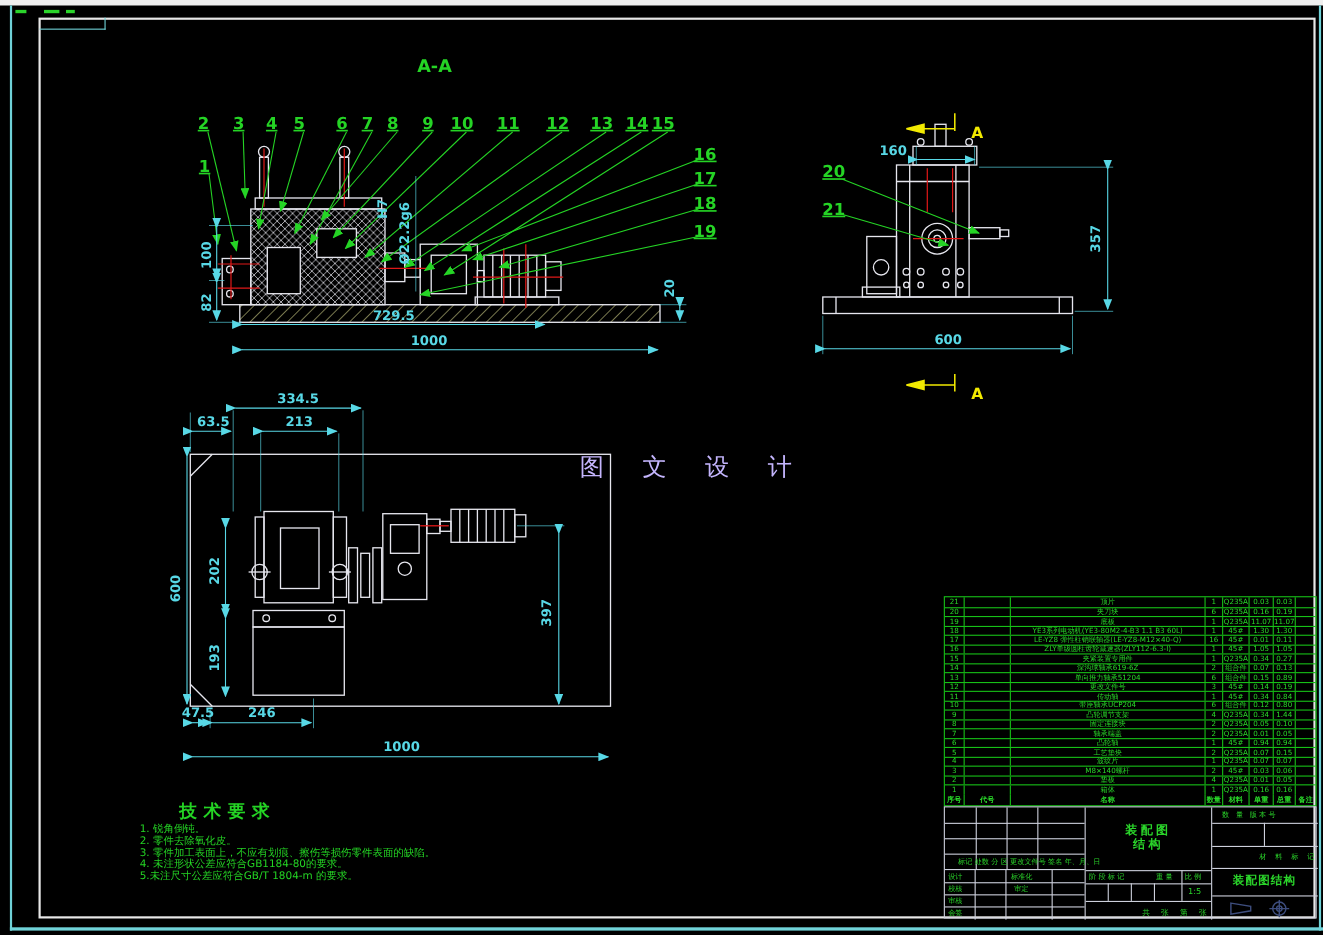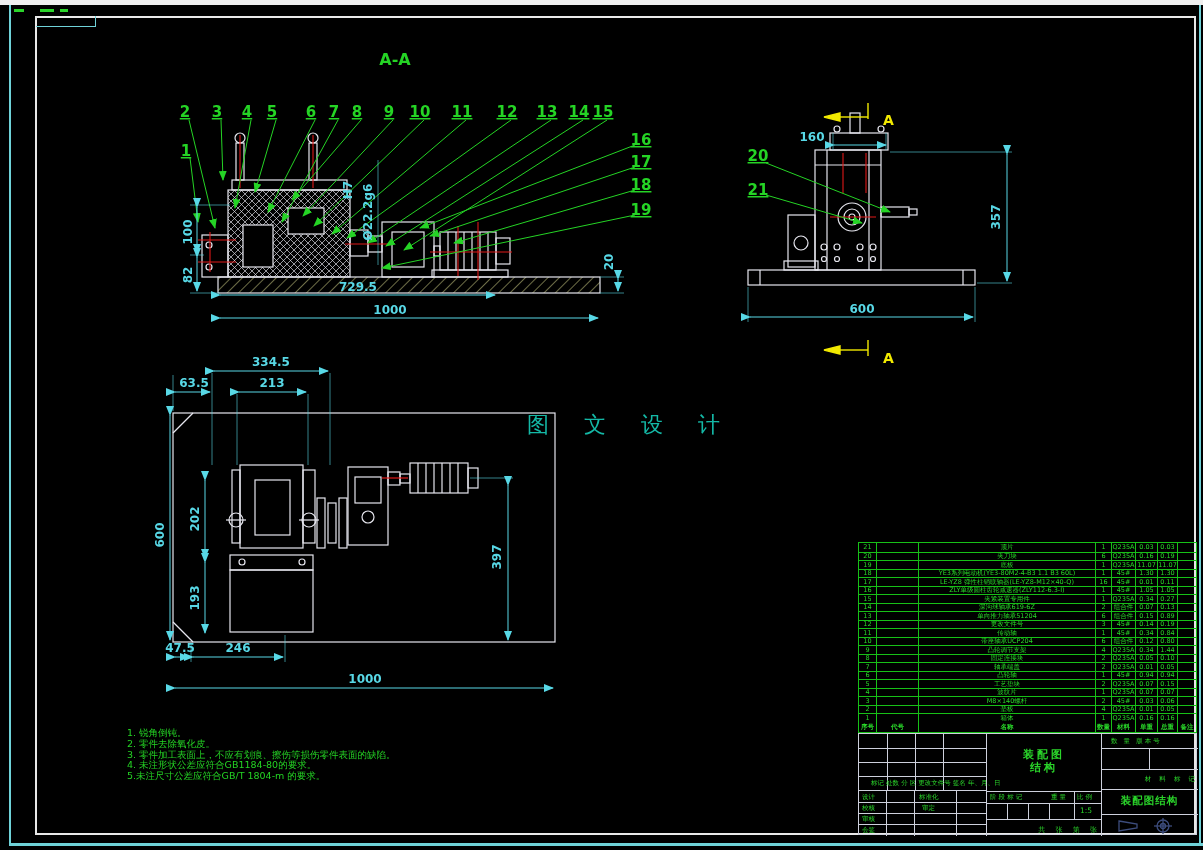--- a/index.html
+++ b/index.html
@@ -13,21 +13,21 @@
   #top-band { left:0; top:0; width:1203px; height:5px; background:#efefef; }
   #cyan-left { left:9px; top:5px; width:2px; height:841px; background:#6fd2d8; }
   #cyan-right { left:1199px; top:5px; width:2px; height:841px; background:#6fd2d8; }
   #cyan-bottom { left:9px; top:843px; width:1194px; height:3px; background:#6fd2d8; }
   #border-rect { left:35px; top:16px; width:1161px; height:819px; border:2px solid #e8e8e8; }
   #corner-cyan-h { left:36px; top:26px; width:60px; height:1px; background:#6fd2d8; }
   #corner-cyan-v { left:95px; top:16px; width:1px; height:11px; background:#6fd2d8; }
   .speck { background:#2bd42b; }
   
   #watermark {
-    left:527px; top:410px; color:#14b8a6; font-size:22px; letter-spacing:14px;
+    left:527px; top:410px; color:#c4b5fd; font-size:22px; letter-spacing:14px;
     font-family:"DejaVu Serif", serif; white-space:nowrap;
   }
   
   #techreq { left:95px; top:728px; color:#24d424; }
   #techreq .tr-title { font-size:16px; font-weight:bold; letter-spacing:6px; margin-left:68px; font-family:"DejaVu Serif", serif; }
   #techreq .tr-line { font-size:9.5px; line-height:10.8px; white-space:nowrap;margin-left:32px; }
   
   #parts { left:858px; top:542px; width:339px; border:1px solid #17c017; color:#29d829; }
   .prow { display:flex; height:8.5px; border-top:1px solid #17c017; align-items:center; }
   .prow:first-child { border-top:none; }
@@ -354,20 +354,21 @@
         <text x="178" y="307" text-anchor="middle">246</text>
         <text x="305" y="338" text-anchor="middle">1000</text>
         <text x="441" y="212" text-anchor="middle" transform="rotate(-90 441 212)">397</text>
       </g>
     </g>
   </svg>
 
   <div class="abs" id="watermark">图 文 设 计</div>
 
   <div class="abs" id="techreq">
+    <div class="tr-title">技术要求</div>
     <div class="tr-line">1. 锐角倒钝。</div>
     <div class="tr-line">2. 零件去除氧化皮。</div>
     <div class="tr-line">3. 零件加工表面上，不应有划痕、擦伤等损伤零件表面的缺陷。</div>
     <div class="tr-line">4. 未注形状公差应符合GB1184-80的要求。</div>
     <div class="tr-line">5.未注尺寸公差应符合GB/T 1804-m 的要求。</div>
   </div>
 
   <div class="abs" id="parts">
     <div>
         <div class="prow">

